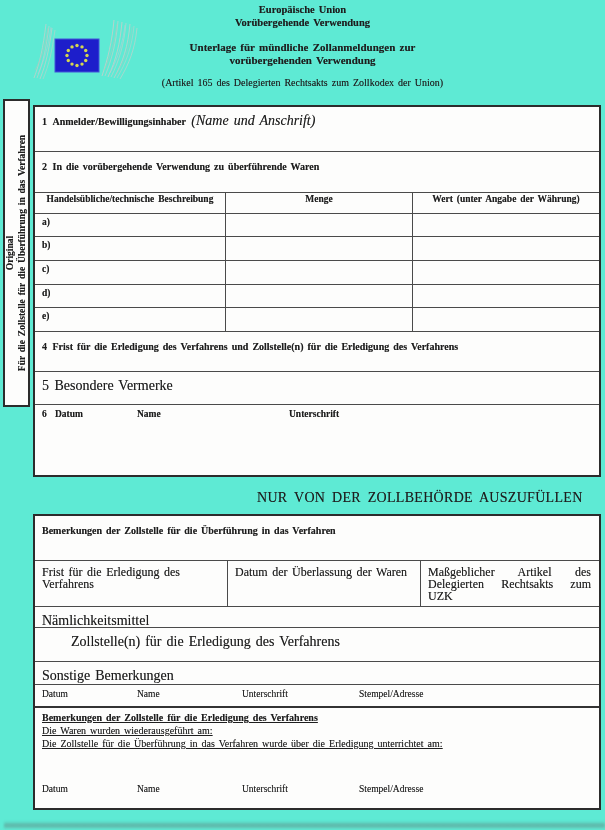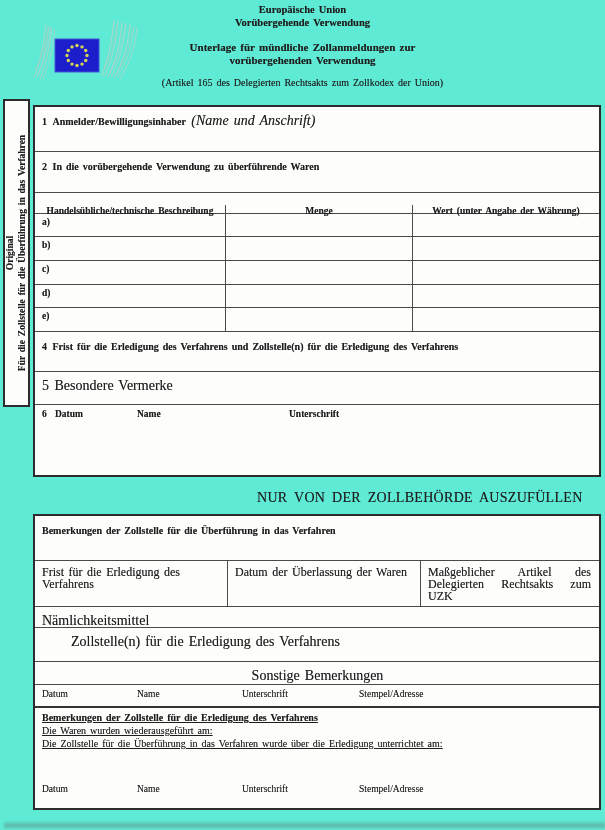--- a/index.html
+++ b/index.html
@@ -45,21 +45,20 @@
   .bt { border-top:1px solid #4a4a4a; }
   .bt2 { border-top:2px solid #333333;text-decoration:underline; }
 
   
   .tgrid { display:grid; grid-template-columns:190px 187px 1fr; padding:0; }
   .tgrid > div { box-sizing:border-box; }
   .tgrid > div + div { border-left:1px solid #4a4a4a; }
   .thead-cell {
     text-align:center; font-weight:bold; font-size:9.5px; line-height:10.5px;
     padding:1px 10px 0 10px;
-    margin-top:12px;
   }
   .goods-label { padding:3px 0 0 7px; font-weight:bold; font-size:9.5px; }
 
   
   .sigrow { position:relative; }
   .sigrow span { position:absolute; top:4px; font-size:9.5px; }
 
   
   .cgrid { display:grid; grid-template-columns:192px 193px 1fr; padding:0; }
   .cgrid > div { box-sizing:border-box; padding:5px 8px 0 7px; font-size:12px; line-height:12px; }
@@ -215,21 +214,21 @@
     </div>
 
     <div class="row bt" style="height:21px;">
       <span class="lbl">Nämlichkeitsmittel</span>
     </div>
 
     <div class="row bt" style="height:34px;padding-left:36px;">
       <span class="lbl">Zollstelle(n) für die Erledigung des Verfahrens</span>
     </div>
 
-    <div class="row bt" style="height:23px;text-align:center;">
+    <div class="row bt" style="height:23px;">
       <span class="lbl">Sonstige Bemerkungen</span>
     </div>
 
     <div class="row bt sigrow" style="height:22px; padding:0;">
       <span style="left:7px;">Datum</span>
       <span style="left:102px;">Name</span>
       <span style="left:207px;">Unterschrift</span>
       <span style="left:324px;">Stempel/Adresse</span>
     </div>
 

